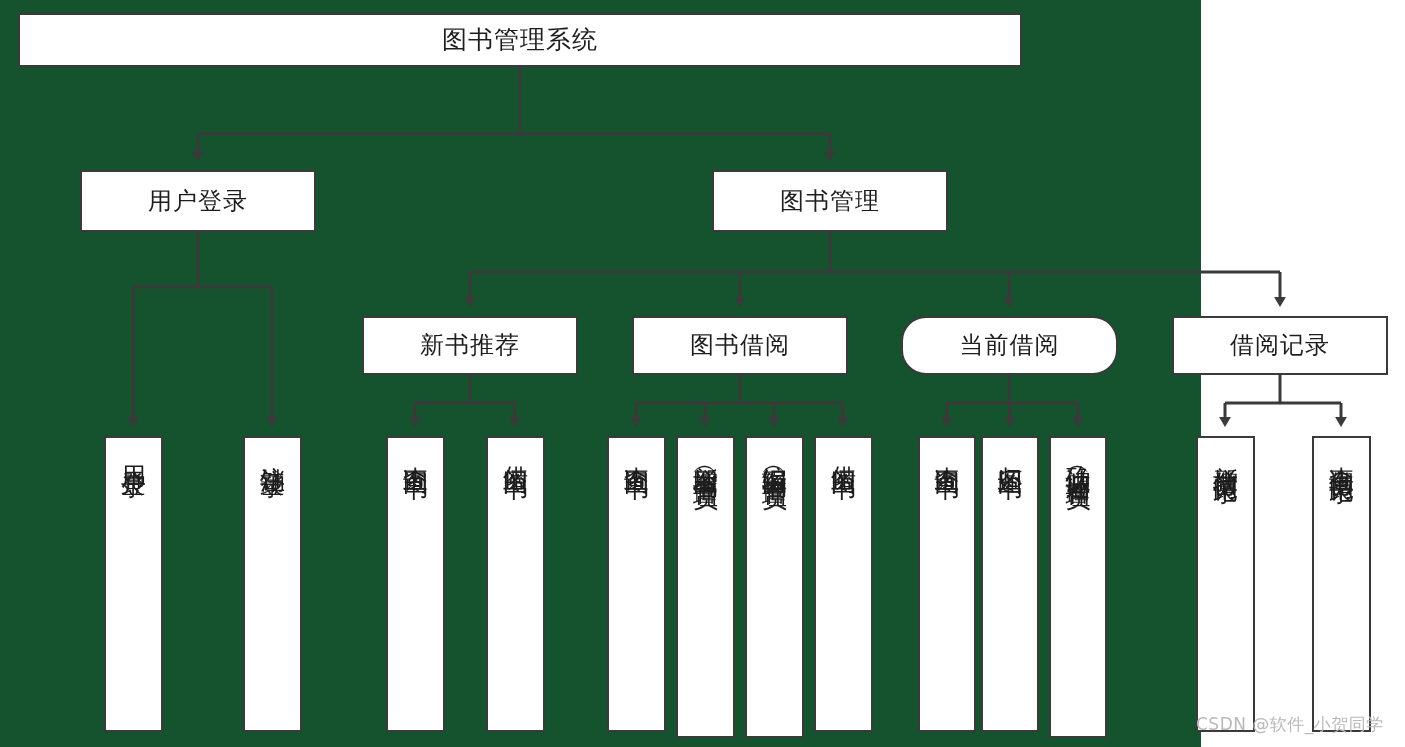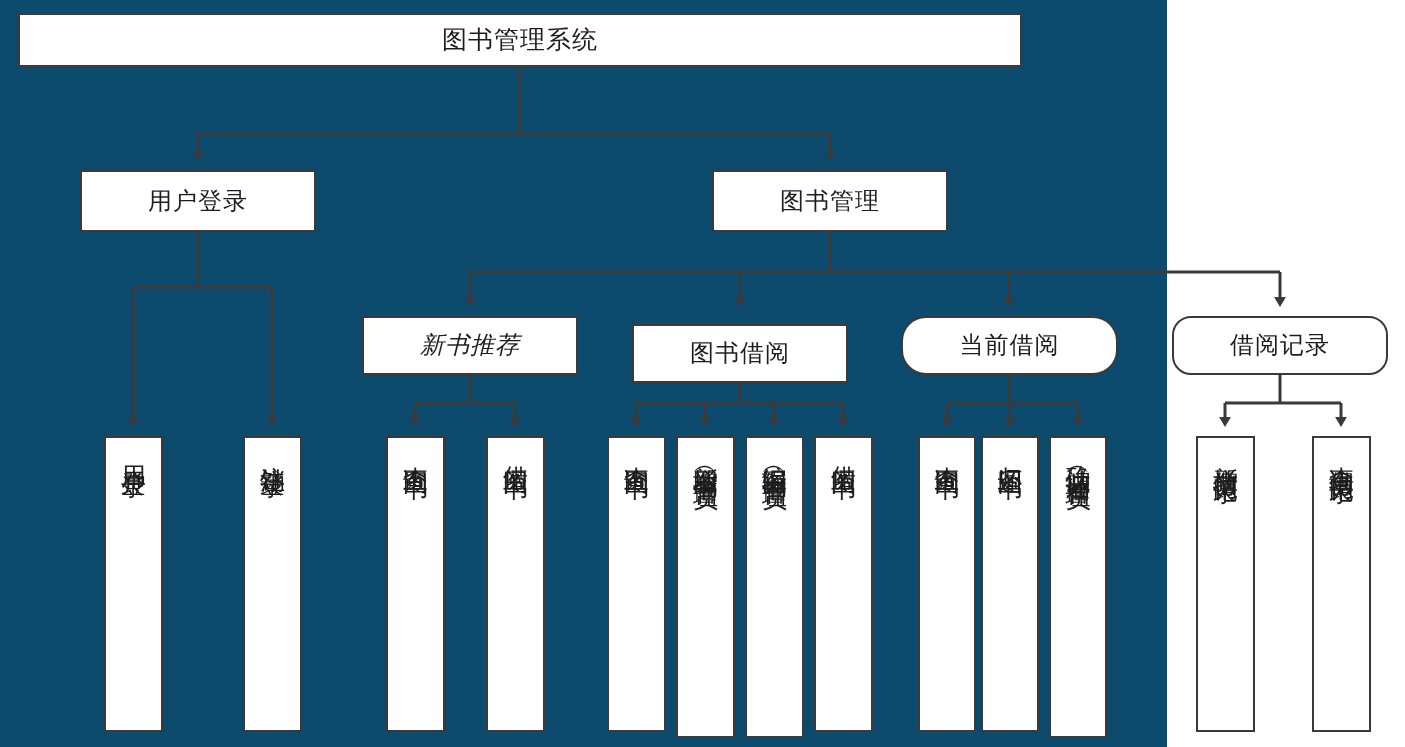--- a/index.html
+++ b/index.html
@@ -1,18 +1,18 @@
 <!DOCTYPE html>
 <html><head>
 <meta charset="utf-8">
 <style>
   html,body{margin:0;padding:0;background:#ffffff;}
   body{width:1405px;height:747px;overflow:hidden;
        font-family:"DejaVu Sans","Liberation Sans",sans-serif;}
-  #stage{position:relative;width:1167px;height:747px;background:#0c4a6e;}
+  #stage{position:relative;width:1167px;height:747px;background:#14532d;padding-left:34px;}
   #wires{position:absolute;left:0;top:0;width:1405px;height:747px;}
   .node{position:absolute;box-sizing:border-box;background:#ffffff;
         border:2.5px solid #3a3a3a;display:flex;align-items:center;
         justify-content:center;overflow:hidden;}
   .node .lbl{color:#1d1d1d;letter-spacing:1px;line-height:1.18;white-space:pre;}
   .h .lbl{font-size:24px;}
   .root .lbl{font-size:25px;}
   .v{align-items:flex-start;padding-top:8px;}
   .v .lbl{writing-mode:vertical-rl;text-orientation:upright;
           font-size:25px;letter-spacing:3px;line-height:1;}
@@ -78,30 +78,30 @@
     <span class="lbl">图书管理系统</span>
   </div>
 
   <div class="node h" style="left:80px;top:170px;width:236px;height:62px;">
     <span class="lbl">用户登录</span>
   </div>
   <div class="node h" style="left:712px;top:170px;width:236px;height:62px;text-align:center;">
     <span class="lbl">图书管理</span>
   </div>
 
-  <div class="node h" style="left:362px;top:316px;width:216px;height:59px;font-style:italic;">
+  <div class="node h" style="left:362px;top:316px;width:216px;height:59px;">
     <span class="lbl">新书推荐</span>
   </div>
-  <div class="node h" style="left:632px;top:324px;width:216px;height:59px;">
+  <div class="node h" style="left:632px;top:316px;width:216px;height:59px;">
     <span class="lbl">图书借阅</span>
   </div>
   <div class="node h" style="left:901px;top:316px;width:217px;height:59px;border-radius:25px;">
     <span class="lbl">当前借阅</span>
   </div>
-  <div class="node h" style="left:1172px;top:316px;width:216px;height:59px;border-radius:19px;">
+  <div class="node h" style="left:1172px;top:316px;width:216px;height:59px;">
     <span class="lbl">借阅记录</span>
   </div>
 
   <div class="node v" style="left:104px;top:436px;width:59px;height:296px;">
     <span class="lbl">用户登录</span>
   </div>
   <div class="node v" style="left:243px;top:436px;width:59px;height:296px;">
     <span class="lbl">注销登录</span>
   </div>
 
@@ -135,13 +135,14 @@
     <span class="lbl">确认归还（管理员）</span>
   </div>
 
   <div class="node v" style="left:1196px;top:436px;width:59px;height:296px;">
     <span class="lbl">新增借阅记录</span>
   </div>
   <div class="node v" style="left:1312px;top:436px;width:59px;height:296px;">
     <span class="lbl">查询借阅记录</span>
   </div>
 
+  <div id="watermark">CSDN @软件_小贺同学</div>
 </div>
 
 </body></html>

